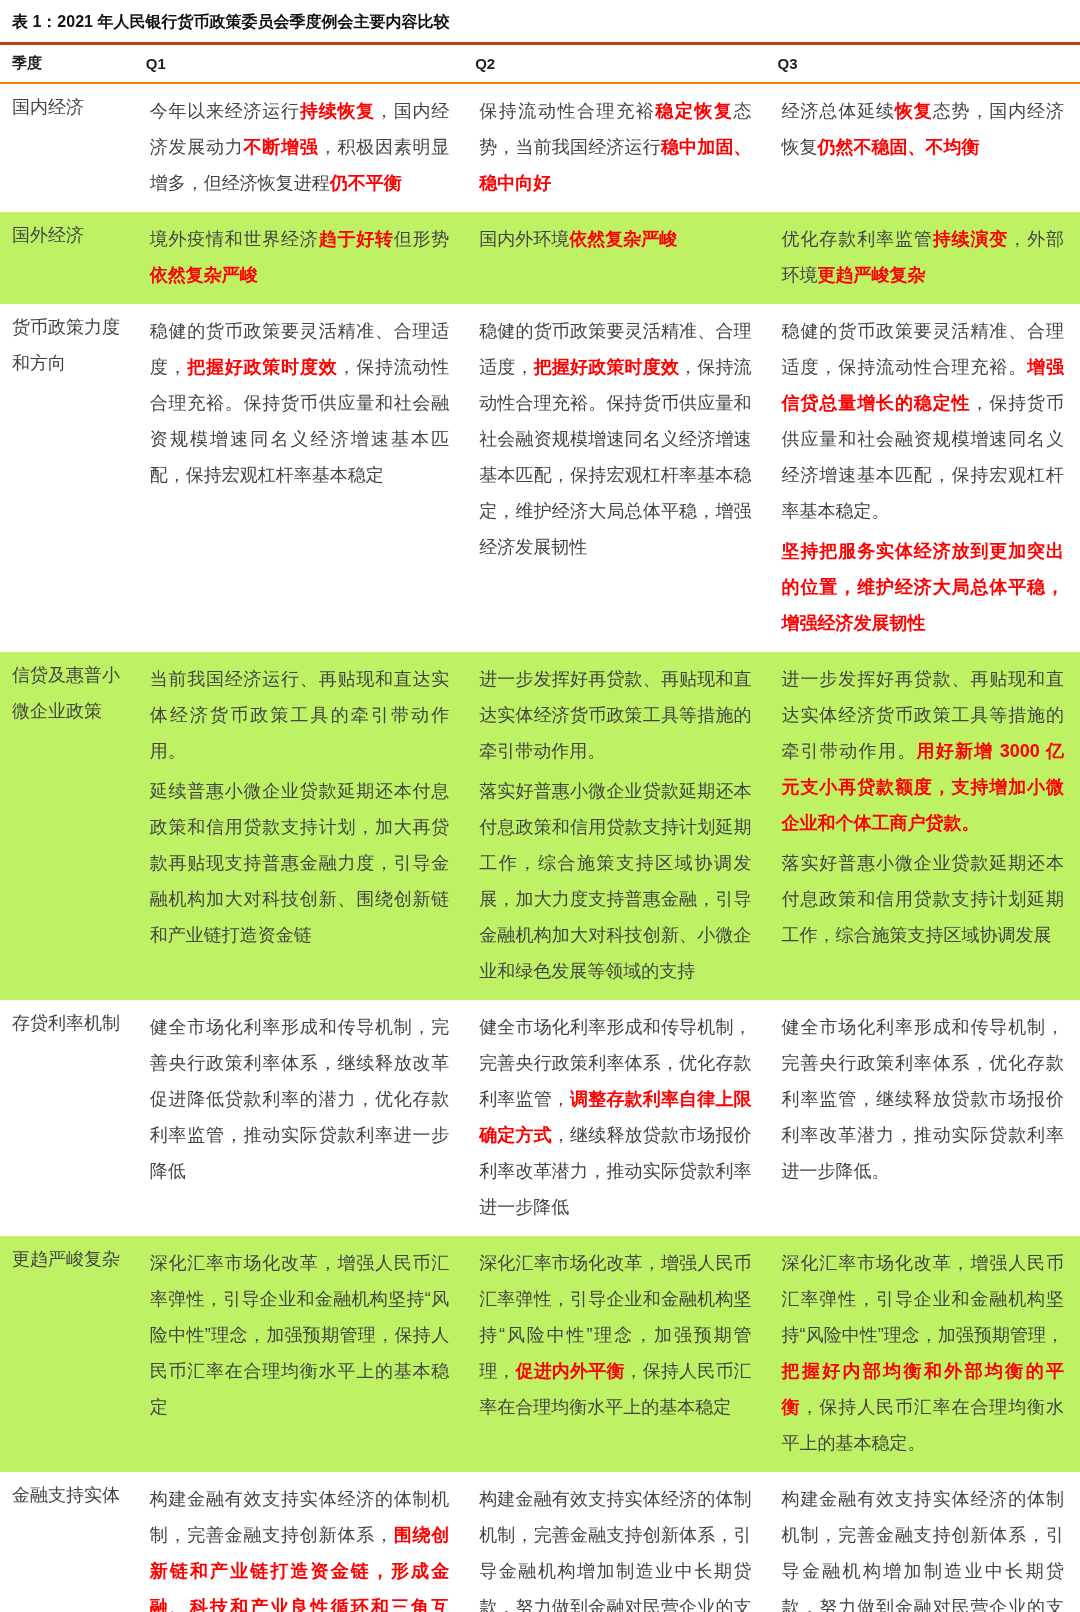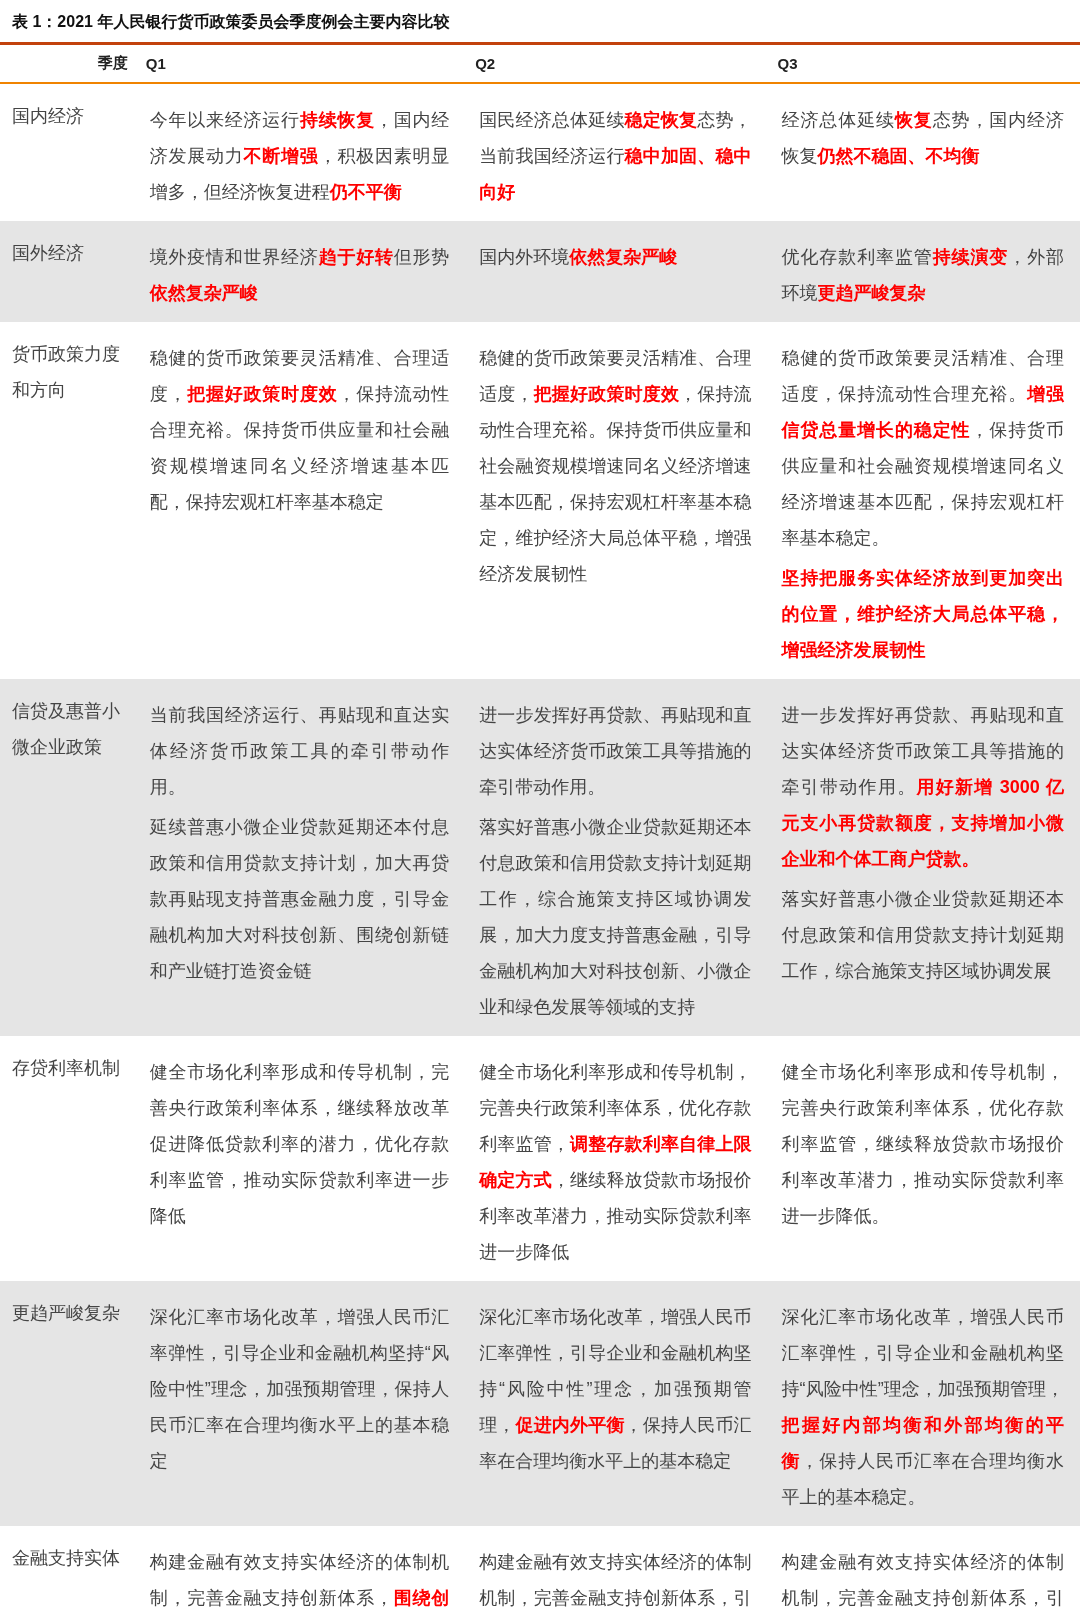--- a/index.html
+++ b/index.html
@@ -14,32 +14,32 @@
   col.c-label{width:13.5%;}
   col.c-q1{width:30.5%;}
   col.c-q2{width:28%;}
   col.c-q3{width:28%;}
   thead th{
     text-align:left;vertical-align:middle;
     font-size:15px;font-weight:bold;color:#222222;
     padding:9px 18px 9px 0;
     border-bottom:2px solid #F08300;
   }
-  thead th.first{padding-left:12px;text-align:right;}
+  thead th.first{padding-left:12px;}
   tbody td{
     vertical-align:top;text-align:justify;
     font-size:18px;line-height:2.0;color:#444444;
-    padding:14px 22px 7px 0;
+    padding:5px 22px 7px 0;
   }
   tbody td.label-cell{
     padding-left:12px;padding-right:18px;
     text-align:left;
   }
   tbody td.q3{padding-right:12px;}
-  tbody tr.shaded{background:#e5e5e5;}
+  tbody tr.shaded{background:#bef264;}
   tbody p{margin:4px;}
   .red{color:#FF0000;font-weight:bold;}
 </style>
 </head>
 <body>
 
 <div class="page">
   <div class="table-title">表 1：2021 年人民银行货币政策委员会季度例会主要内容比较</div>
   <table class="policy">
     <colgroup>
@@ -56,21 +56,21 @@
           <th>Q3</th>
         </tr>
     </thead>
     <tbody>
         <tr>
           <td class="label-cell">国内经济</td>
           <td class="q1">
             <p><span>今年以来经济运行</span><span class="red">持续恢复</span><span>，国内经济发展动力</span><span class="red">不断增强</span><span>，积极因素明显增多，但经济恢复进程</span><span class="red">仍不平衡</span></p>
           </td>
           <td class="q2">
-            <p><span>国民经济总体延续</span><span class="red">稳定恢复</span><span>态势，当前我国经济运行</span><span class="red">稳中加固、稳中向好</span></p>
+            <p><span>保持流动性合理充裕</span><span class="red">稳定恢复</span><span>态势，当前我国经济运行</span><span class="red">稳中加固、稳中向好</span></p>
           </td>
           <td class="q3">
             <p><span>经济总体延续</span><span class="red">恢复</span><span>态势，国内经济恢复</span><span class="red">仍然不稳固、不均衡</span></p>
           </td>
         </tr>
         <tr class="shaded">
           <td class="label-cell">国外经济</td>
           <td class="q1">
             <p><span>境外疫情和世界经济</span><span class="red">趋于好转</span><span>但形势</span><span class="red">依然复杂严峻</span></p>
           </td>

